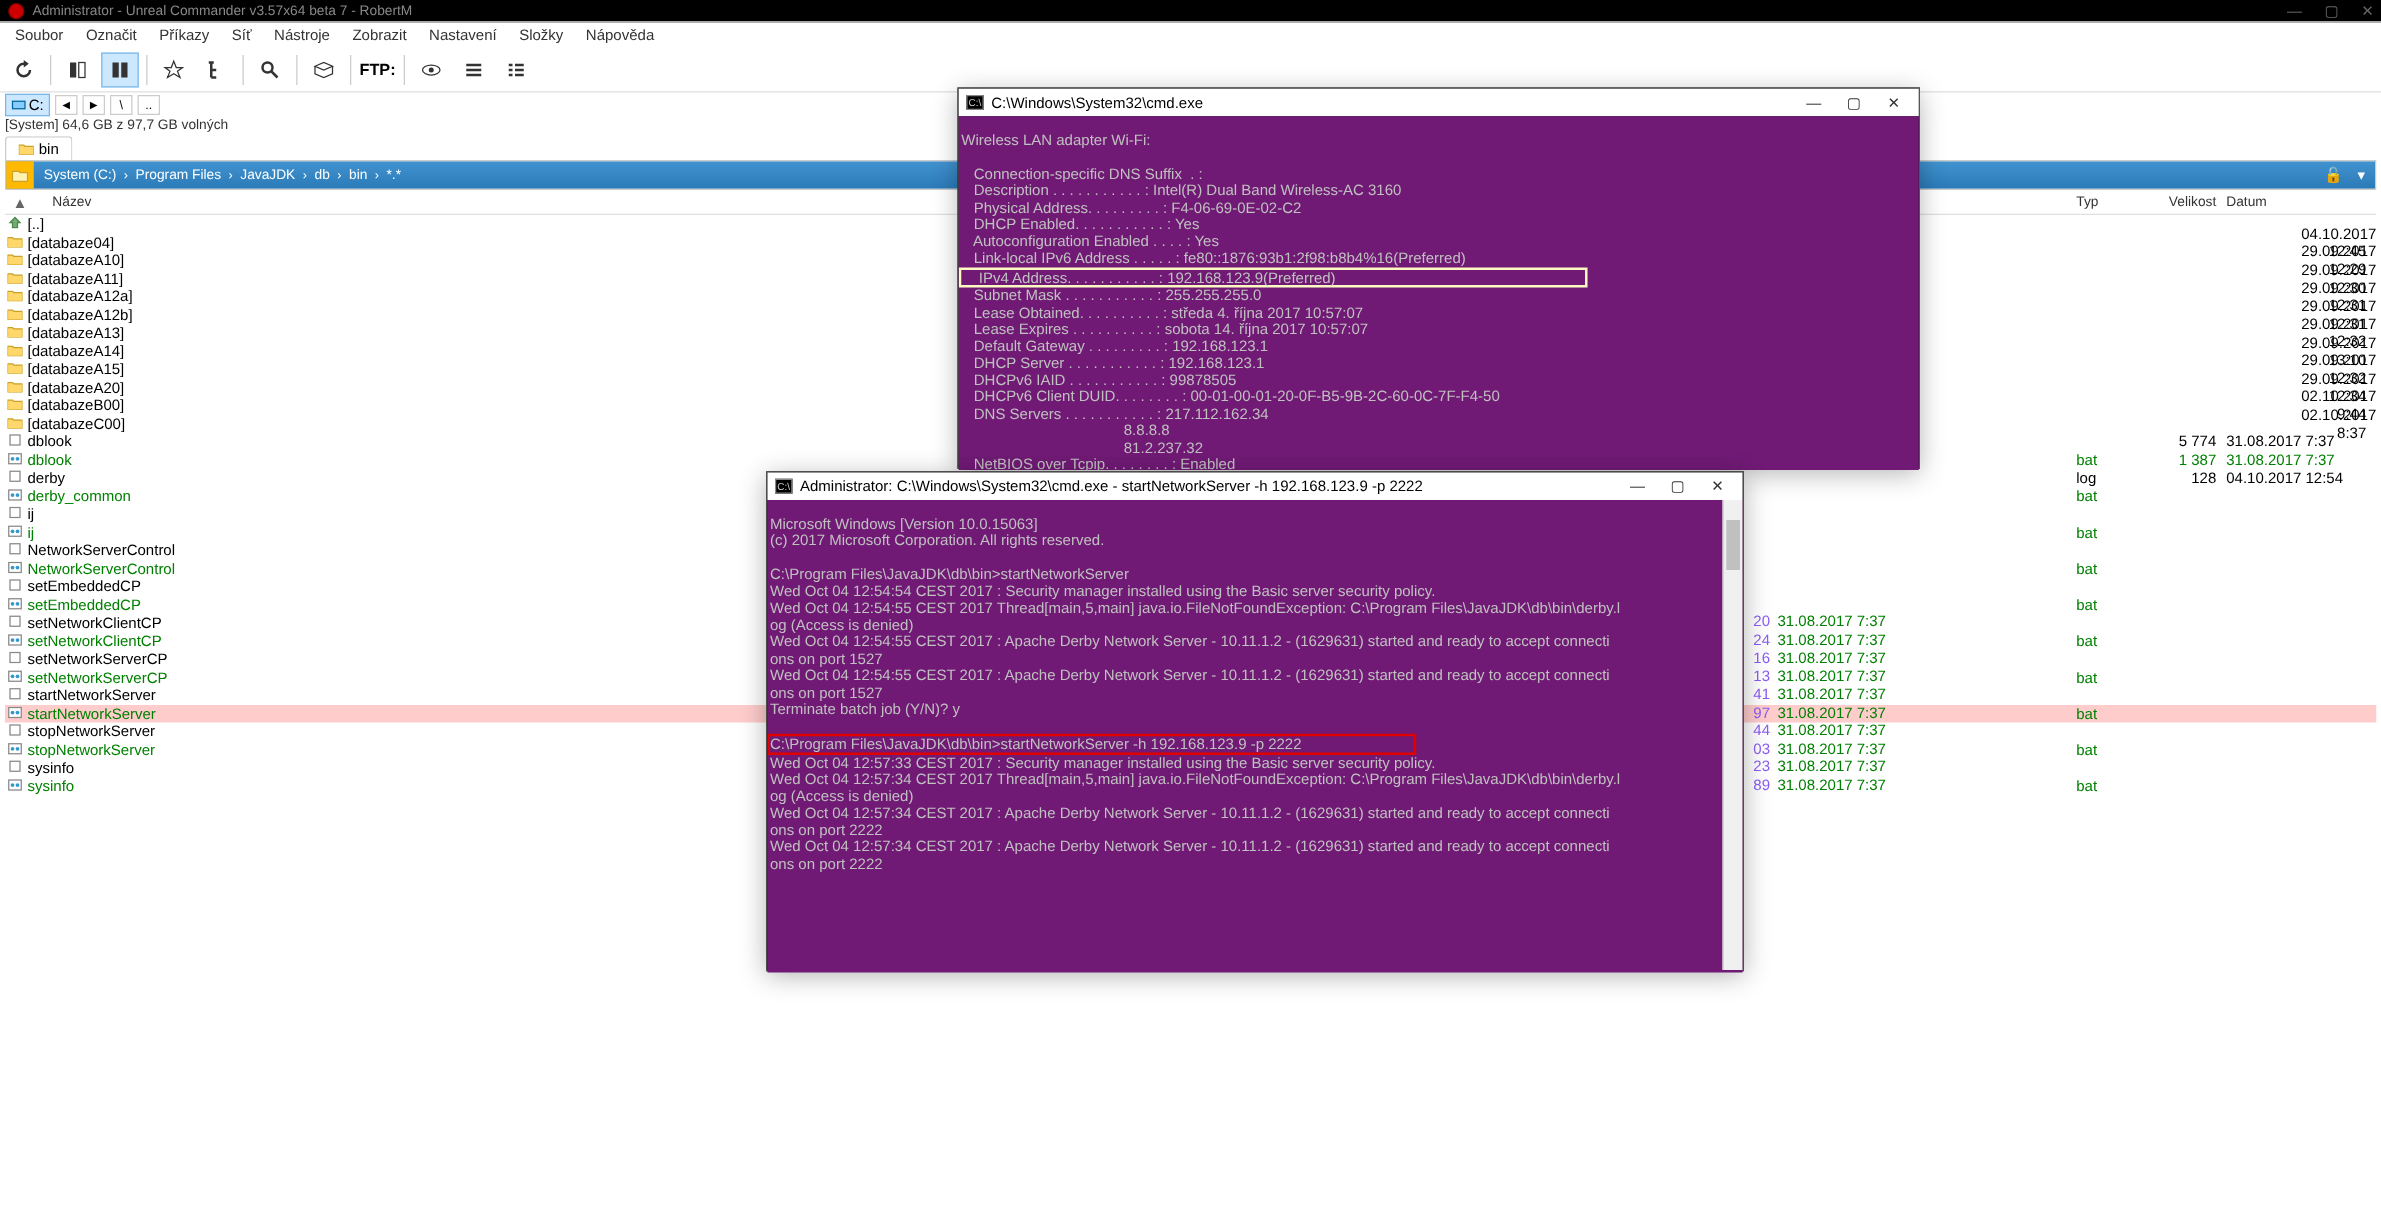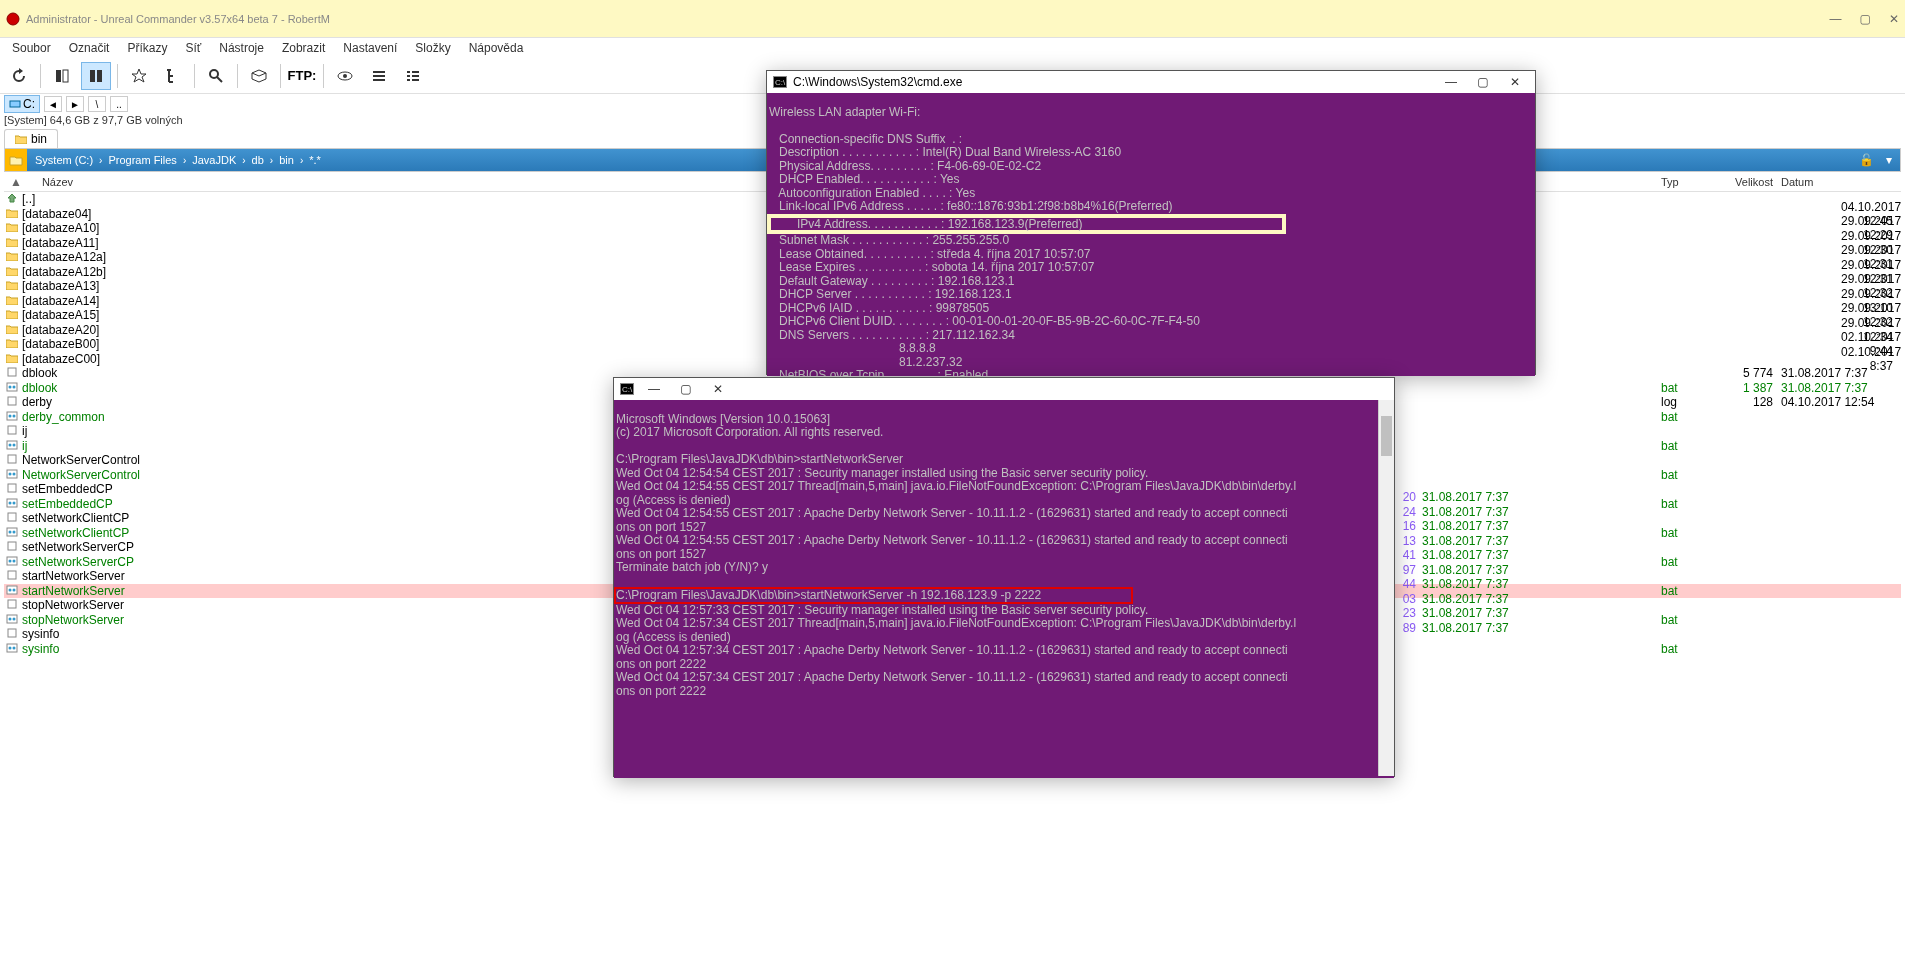--- a/index.html
+++ b/index.html
@@ -1,19 +1,19 @@
 <!DOCTYPE html>
 <html><head>
 <meta charset="utf-8">
 <style>
 * { margin: 0; padding: 0; box-sizing: border-box; font-family: "Segoe UI", Tahoma, sans-serif; font-size: 12px; }
 body { background: #fff; width: 1905px; height: 974px; position: relative; overflow: hidden; }
 
 
-.main-titlebar { height: 38px; background: #fef9c3; display: flex; align-items: center; padding: 0 6px; border-bottom: 1px solid #e0e0e0; }
+.main-titlebar { height: 18px; background: #000000; display: flex; align-items: center; padding: 0 6px; border-bottom: 1px solid #e0e0e0; }
 .main-titlebar .app-icon { width: 14px; height: 14px; margin-right: 6px; }
 .main-titlebar .title { color: #888; flex: 1; font-size: 11px; }
 .main-titlebar .win-controls { display: flex; gap: 18px; color: #666; }
 .main-titlebar .win-controls span { cursor: pointer; }
 
 
 .menubar { height: 20px; display: flex; align-items: center; padding: 0 4px; gap: 2px; }
 .menubar .menu-item { padding: 2px 8px; color: #333; cursor: pointer; font-size: 12px; text-align: right; }
 
 
@@ -70,21 +70,21 @@
 .right-row .date { color: #008000; }
 
 
 .cmd-window { position: absolute; background: #000; border: 1px solid #555; box-shadow: 0 4px 20px rgba(0,0,0,0.3); }
 .cmd-titlebar { height: 22px; background: #fff; display: flex; align-items: center; padding: 0 6px; color: #000; font-size: 11px; }
 .cmd-titlebar .cmd-icon { width: 14px; height: 12px; background: #000; margin-right: 6px; display: flex; align-items: center; justify-content: center; color: #ccc; font-size: 8px; border: 1px solid #888;}
 .cmd-titlebar .title { flex: 1; }
 .cmd-titlebar .win-controls { display: flex; gap: 4px; }
 .cmd-titlebar .win-controls span { width: 28px; text-align: center; cursor: pointer; color: #333; font-size: 12px;}
 .cmd-body { background: #701a75; color: #c0c0c0; font-family: "Consolas", "Courier New", monospace; font-size: 12.3px; padding: 0 2px; white-space: pre; line-height: 12.5px; overflow: hidden; }
-.cmd-body .highlight { border: 4px solid #fef9c3; display: inline-block; padding: 0 200px 0 16px; margin-left: -2px;}
+.cmd-body .highlight { border: 2px solid #fef9c3; display: inline-block; padding: 0 200px 0 4px; margin-left: -2px;}
 .cmd-body .highlight2 { border: 2px solid #e00000; display: inline-block; padding: 0 90px 0 0; margin-left: -2px;}
 
 
 .scrollbar-v { position: absolute; right: 0; top: 22px; bottom: 0; width: 16px; background: #f0f0f0; border-left: 1px solid #ccc; }
 .scroll-thumb { background: #c0c0c0; margin: 16px 2px; height: 40px; }
 
 
 svg { display: block; }
 </style>
 </head>
@@ -695,20 +695,21 @@
    DHCPv6 Client DUID. . . . . . . . : 00-01-00-01-20-0F-B5-9B-2C-60-0C-7F-F4-50
    DNS Servers . . . . . . . . . . . : 217.112.162.34
                                        8.8.8.8
                                        81.2.237.32
    NetBIOS over Tcpip. . . . . . . . : Enabled</span></div>
 </div>
 
 <div class="cmd-window" style="left:613px; top:377px; width:782px; height:400px;">
   <div class="cmd-titlebar">
     <span class="cmd-icon">C:\</span>
+    <span class="title">Administrator: C:\Windows\System32\cmd.exe - startNetworkServer  -h 192.168.123.9 -p 2222</span>
     <div class="win-controls">
       <span>—</span>
       <span>▢</span>
       <span>✕</span>
     </div>
   </div>
   <div class="cmd-body" style="height:378px; padding-right:16px;">
 <span>Microsoft Windows [Version 10.0.15063]
 (c) 2017 Microsoft Corporation. All rights reserved.
 

